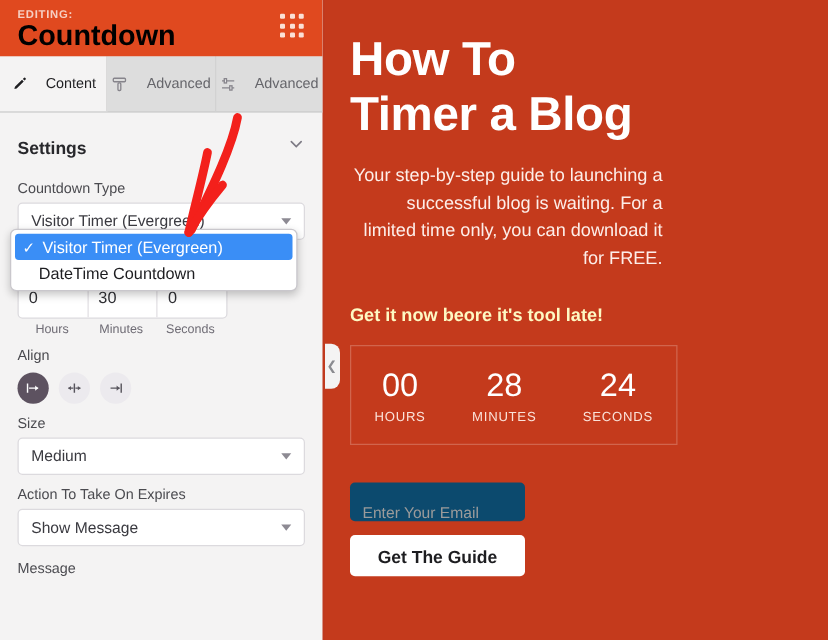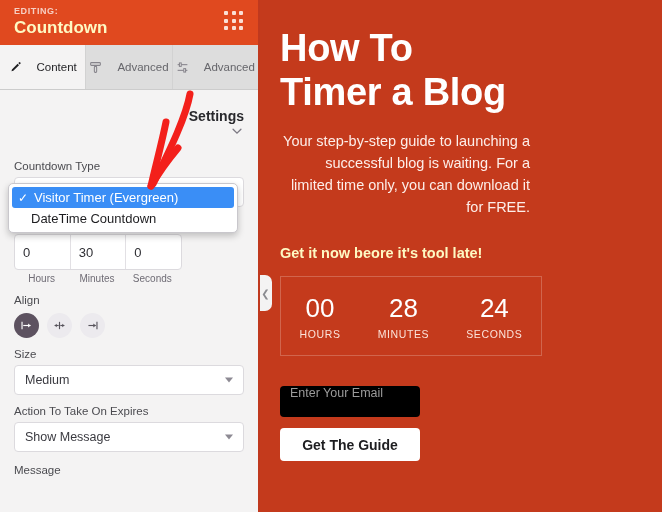--- a/index.html
+++ b/index.html
@@ -28,22 +28,22 @@
   }
   .sb-editing{
     color:#f6cfc3;
     font-size:9px;
     font-weight:bold;
     letter-spacing:.6px;
     text-transform:uppercase;
     line-height:12px;
   }
   .sb-title{
-    color:#fef9c3;
-    font-size:17px;
+    color:#000000;
+    font-size:23px;
     font-weight:bold;
     line-height:20px;
     margin-top:1px;
   }
   .grid-icon{
     position:absolute;right:14px;top:11px;
     width:20px;height:20px;
     display:grid;grid-template-columns:repeat(3,1fr);grid-template-rows:repeat(3,1fr);
     gap:3px;
     cursor:pointer;
@@ -60,23 +60,22 @@
     border-right:1px solid #d2d2d2;
     box-sizing:border-box;
   }
   .tab:last-child{border-right:none;}
   .tab.active{background:#f4f3f3;color:#1f1f22;font-weight:normal;}
   .tab svg{display:block;}
 
   .sb-body{position:relative;padding:0 14px;height:423px;box-sizing:border-box;}
 
   .settings-row{
-    display:flex;align-items:flex-end;justify-content:space-between;
+    display:flex;align-items:center;justify-content:space-between;
     padding:18px 0 8px 0;
-    flex-direction:column;
   }
   .settings-title{font-size:14px;color:#28282c;font-weight:bold;}
   .chev{color:#7d7a84;}
 
   .field-label{
     font-size:11.5px;color:#4b4b50;
     margin:10px 0 5px 0;
   }
   .select{
     position:relative;
@@ -161,22 +160,22 @@
     border:1px solid rgba(255,255,255,.22);
     display:flex;align-items:center;justify-content:space-around;
     box-sizing:border-box;
   }
   .cd-unit{text-align:center;}
   .cd-num{color:#ffffff;font-size:26px;line-height:30px;}
   .cd-lab{color:#fbe3da;font-size:10.5px;letter-spacing:.6px;margin-top:5px;}
 
   .email-input{
     margin-top:30px;width:140px;height:31px;
-    background:#000000;border-radius:4px;
-    display:flex;align-items:flex-start;padding:0 10px;
+    background:#0c4a6e;border-radius:4px;
+    display:flex;align-items:flex-end;padding:0 10px;
     font-size:12.5px;color:#9b9b9b;
     box-sizing:border-box;cursor:text;
   }
   .guide-btn{
     margin-top:11px;width:140px;height:33px;
     background:#ffffff;border-radius:4px;
     display:flex;align-items:center;justify-content:center;
     font-size:14px;font-weight:bold;color:#1d1d20;
     box-sizing:border-box;cursor:pointer;
   }

